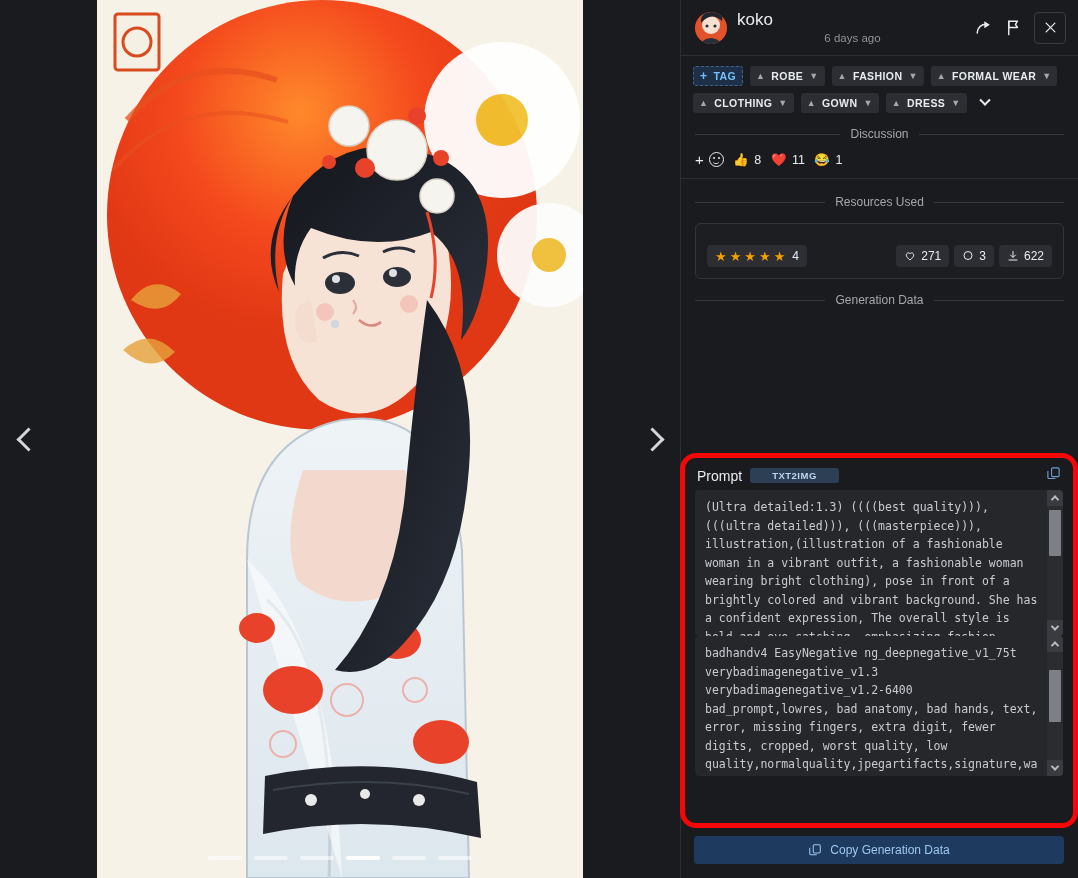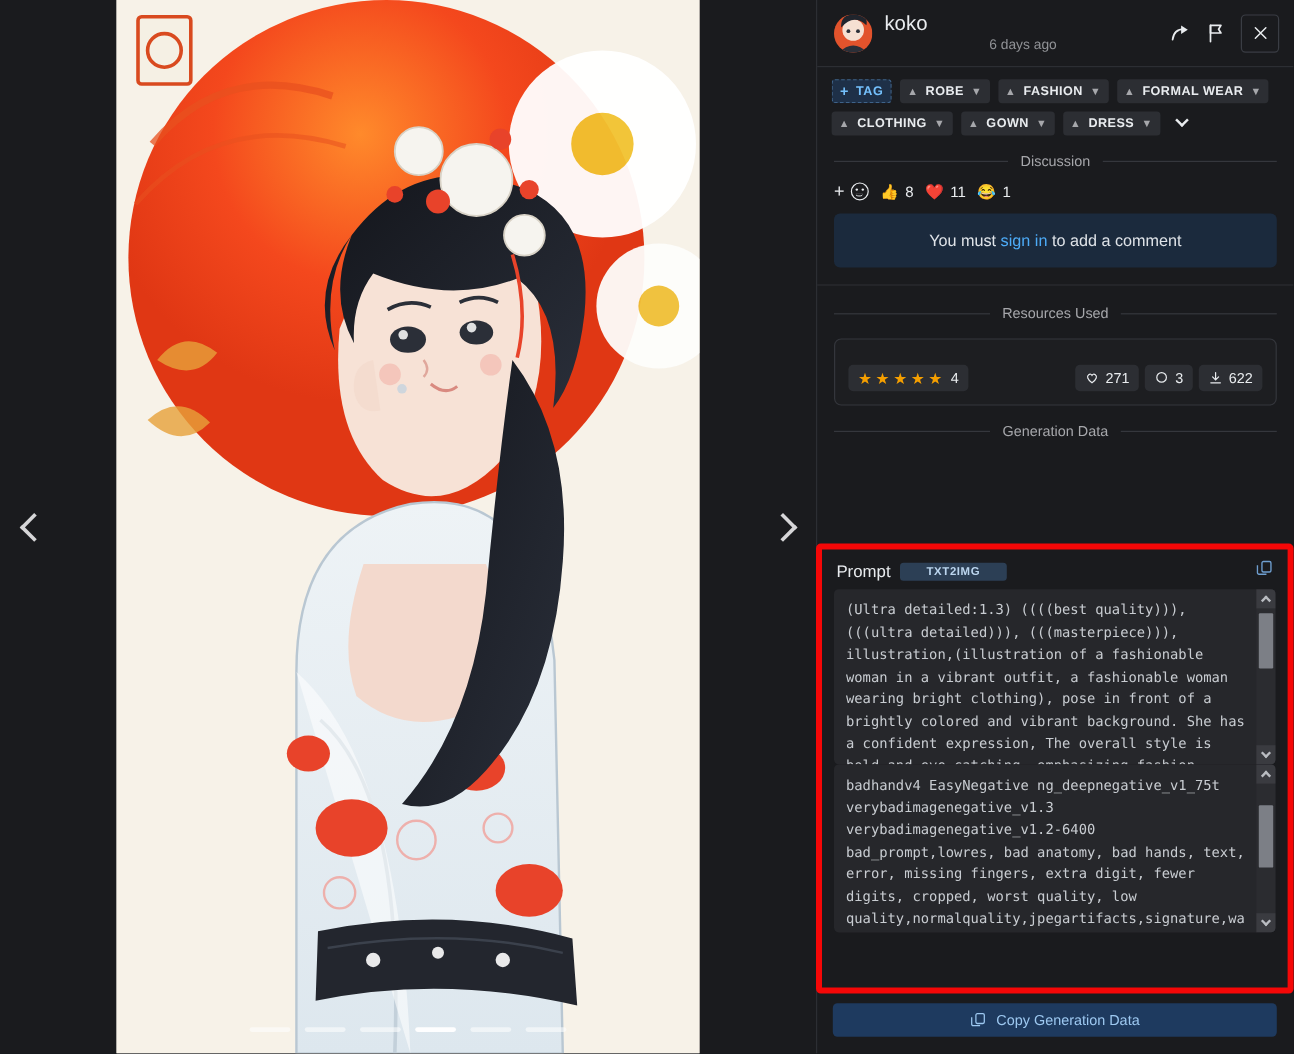--- a/index.html
+++ b/index.html
@@ -170,21 +170,21 @@
     background: #2c2e33; border-radius: 4px; padding: 4px 8px;
     font-size: 12px; color: #e9ecef;
   }
 
   .gendiv { margin-top: 2px; }
 
   
   .genbox {
     position: absolute; left: 680px; top: 453px;
     width: 398px; height: 375px;
-    border: 5px solid #f50707; border-radius: 4px;
+    border: 5px solid #f50707; border-radius: 16px;
     background: #1a1b1e;
     z-index: 20; overflow: hidden;
     display: flex; flex-direction: column;
   }
   .genbox-inner { padding: 8px 10px 10px 10px; }
 
   .plabel-row { display: flex; align-items: center; justify-content: space-between; padding: 0 2px 5px 2px; }
   .plabel-left { display: flex; align-items: center; gap: 8px; }
   .plabel { font-size: 14px; color: #e9ecef; }
   .txt2img {
@@ -444,23 +444,20 @@
       <div class="react">
         <span>❤️</span>
         <span>11</span>
       </div>
       <div class="react">
         <span>😂</span>
         <span>1</span>
       </div>
     </div>
 
-    <div class="signin">
-      <span>You must </span><a>sign in</a><span> to add a comment</span>
-    </div>
 
     <div class="sectionsep"></div>
 
     <div class="resblock">
       <div class="divider" style="padding:0;margin:0 0 14px 0;">
         <span>Resources Used</span>
       </div>
       <div class="rescard">
         <div class="resrow2">
           <div class="stars">

